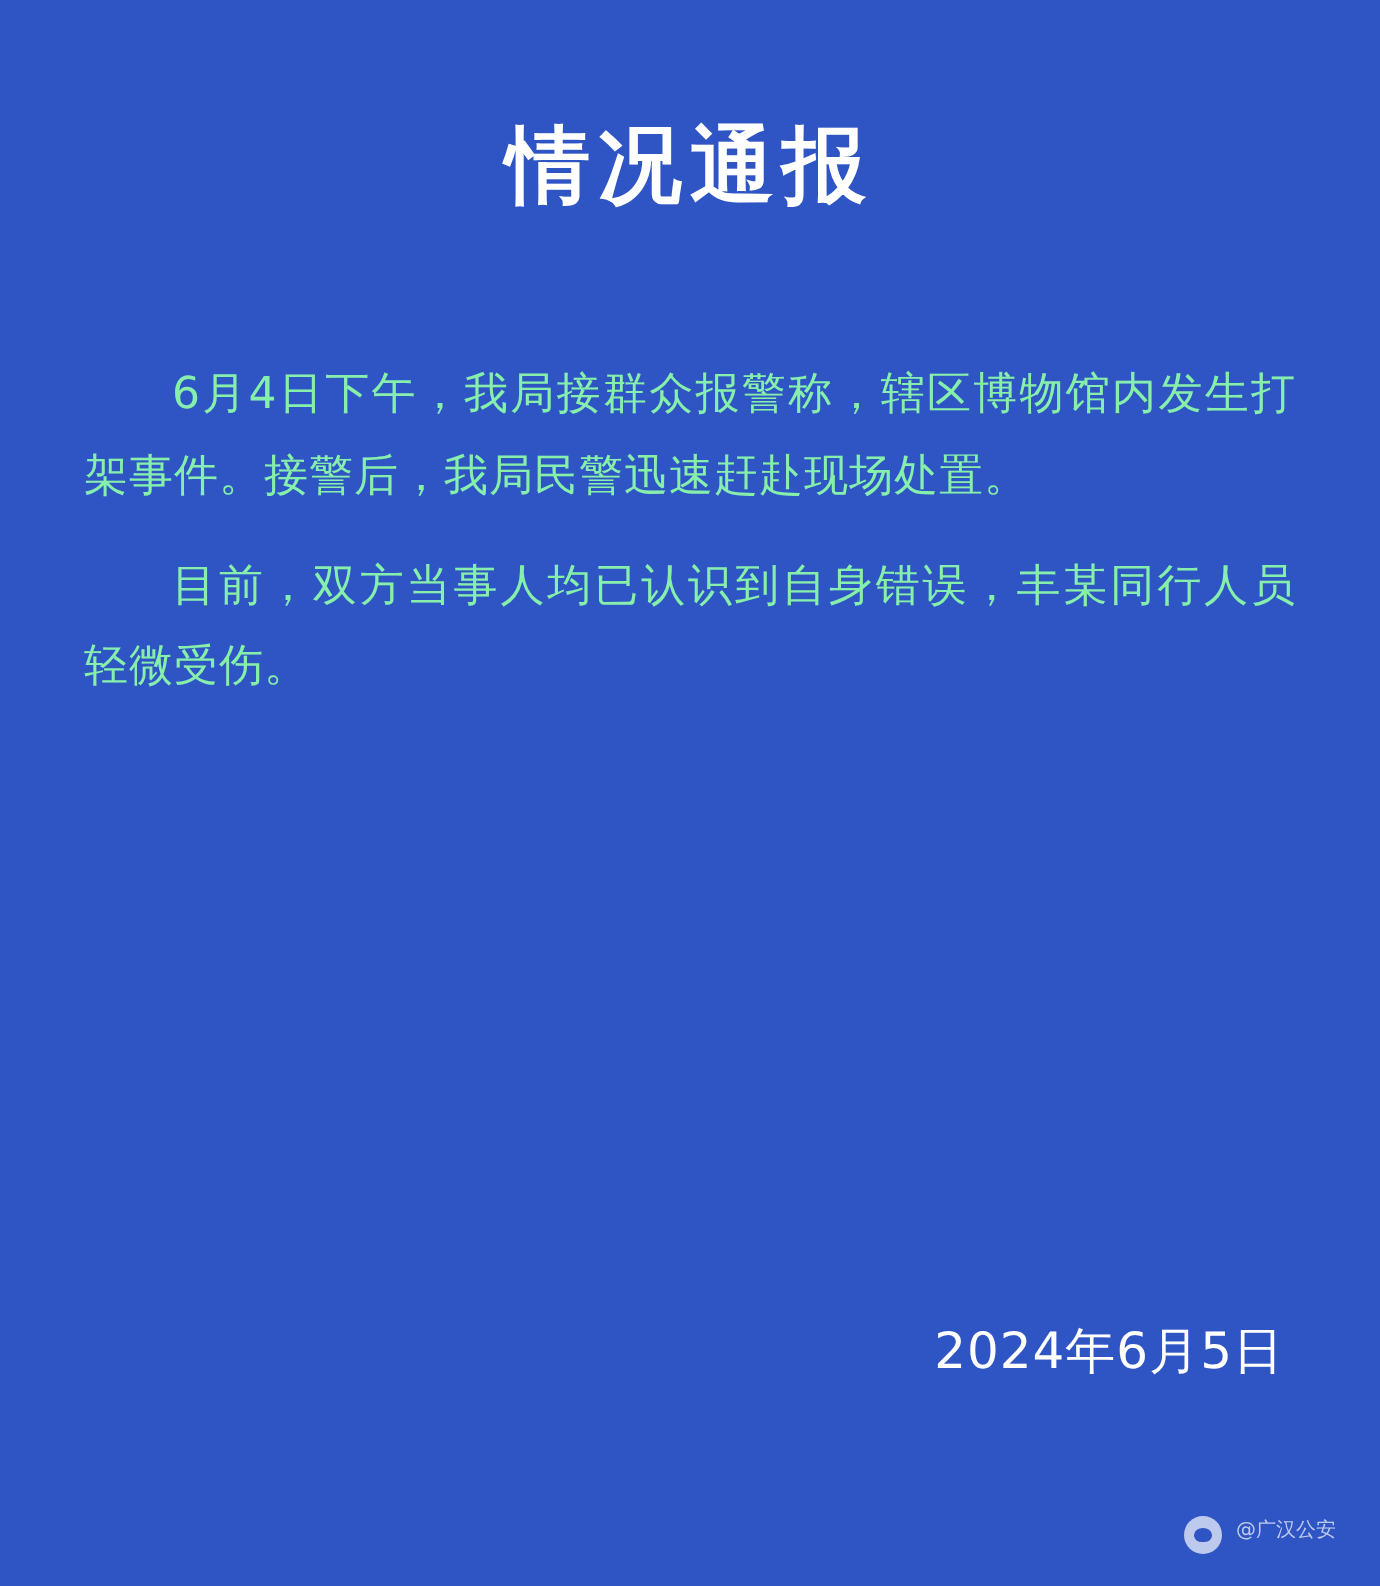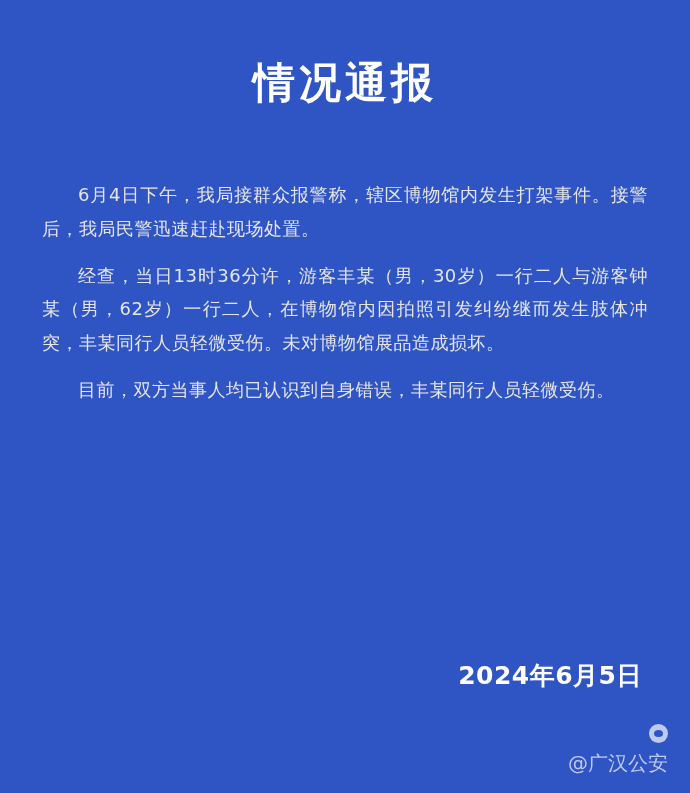--- a/index.html
+++ b/index.html
@@ -27,22 +27,22 @@
     font-weight: bold;
     letter-spacing: 4px;
     padding-top: 58px;
     line-height: 1.2;
     font-family: "DejaVu Sans", "Liberation Sans", sans-serif;
   }
   .body-block {
     margin: 70px 42px 0 42px;
   }
   .para {
-    color: #e5e5e5;
-    font-size: 18px;
+    color: #86efac;
+    font-size: 22px;
     line-height: 1.85;
     text-indent: 2em;
     text-align: justify;
     margin: 0 0 14px 0;
     letter-spacing: 0.5px;
     font-family: "DejaVu Sans", "Liberation Sans", sans-serif;
   }
   .signature {
     position: absolute;
     right: 48px;
@@ -51,34 +51,32 @@
     color: #ffffff;
     font-size: 25px;
     line-height: 1.8;
     font-family: "DejaVu Sans", "Liberation Sans", sans-serif;
   }
   .sig-org {
     letter-spacing: 1px;
   }
   .sig-date {
     letter-spacing: 0.5px;
-    font-weight: bold;
   }
   .watermark {
     position: absolute;
     right: 22px;
     bottom: 16px;
     display: flex;
-    align-items: flex-end;
+    align-items: flex-start;
     gap: 7px;
     color: #d8dff5;
-    font-size: 20px;
+    font-size: 10px;
     opacity: 0.85;
     font-family: "DejaVu Sans", "Liberation Sans", sans-serif;
-    flex-direction: column;
   }
   .weibo-eye {
     display: inline-block;
     width: 19px;
     height: 19px;
     border-radius: 50%;
     background: #d8dff5;
     position: relative;
   }
   .weibo-eye::after {
@@ -94,21 +92,20 @@
 </style>
 </head>
 <body>
 
 <div class="poster">
 
   <div class="title">情况通报</div>
 
   <div class="body-block">
     <p class="para">6月4日下午，我局接群众报警称，辖区博物馆内发生打架事件。接警后，我局民警迅速赶赴现场处置。</p>
-    <p class="para">经查，当日13时36分许，游客丰某（男，30岁）一行二人与游客钟某（男，62岁）一行二人，在博物馆内因拍照引发纠纷继而发生肢体冲突，丰某同行人员轻微受伤。未对博物馆展品造成损坏。</p>
     <p class="para">目前，双方当事人均已认识到自身错误，丰某同行人员轻微受伤。</p>
   </div>
 
   <div class="signature">
     <div class="sig-date">2024年6月5日</div>
   </div>
 
   <div class="watermark">
     <span class="weibo-eye"></span>
     <span>@广汉公安</span>

